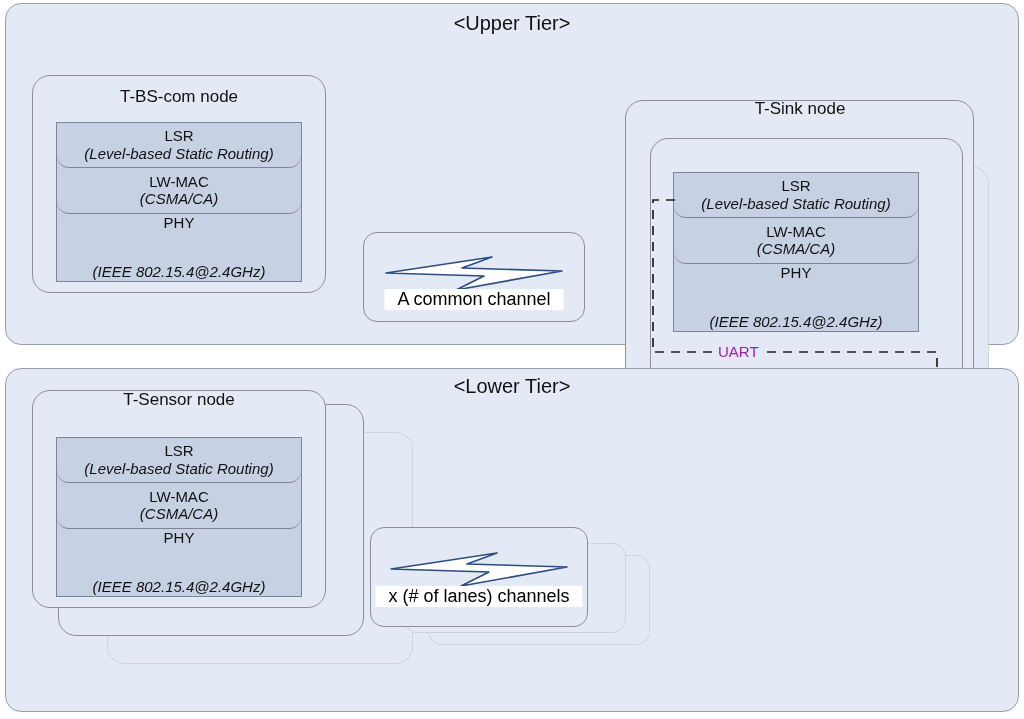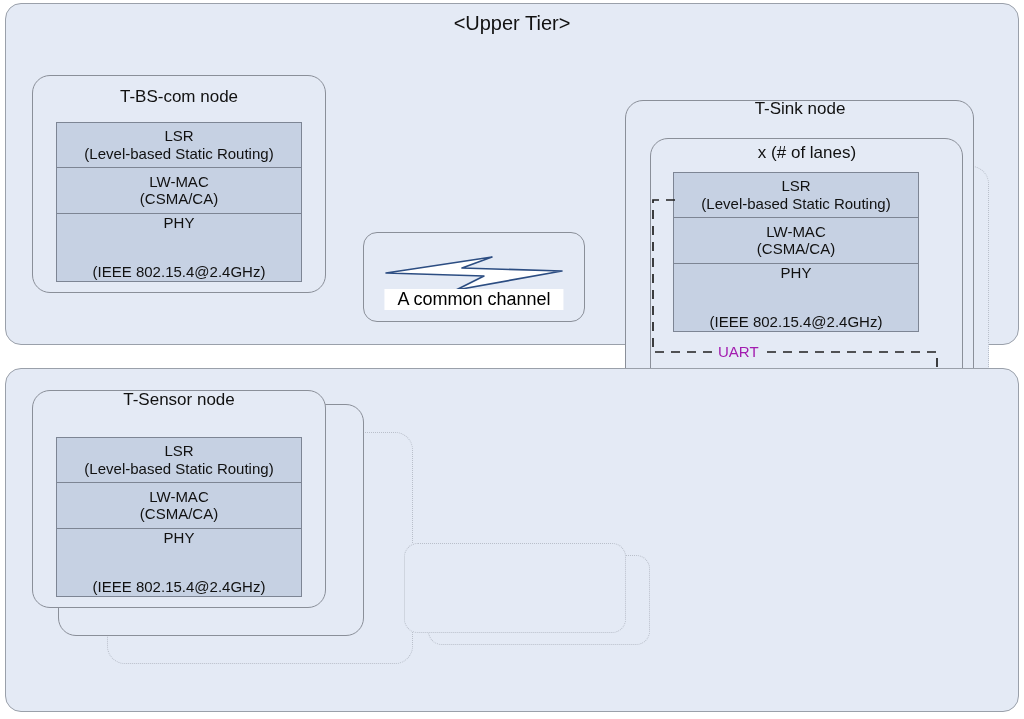--- a/index.html
+++ b/index.html
@@ -58,24 +58,25 @@
   .layer {
     box-sizing: border-box;
     flex: 1 1 0;
     border-bottom: 1px solid #7d8594;
     display: flex;
     flex-direction: column;
     align-items: center;
     justify-content: center;
     background: #c6d1e3;
     line-height: 1.18;
+    border-radius: 12px;
   }
   .layer:last-child { border-bottom: none; gap: 32px; }
   .layer .l-name { font-size: 15px; color: #111; }
-  .layer .l-sub  { font-size: 15px; color: #111; }
+  .layer .l-sub  { font-size: 15px; color: #111; font-style: italic; }
 
   
   .channel {
     position: absolute;
     box-sizing: border-box;
     background: #e4eaf5;
     border: 1px solid #8a8f99;
     border-radius: 14px;
   }
   .channel .bolt {
@@ -141,21 +142,20 @@
       </svg>
     </span>
     <span class="ch-label" style="top:56px;">A common channel</span>
   </div>
 
   <div class="rbox ghost" style="left:683px; top:166px; width:306px; height:428px;"></div>
   <div class="rbox" style="left:625px; top:100px; width:349px; height:504px;"></div>
   <div class="title node-title" style="left:700px; top:99px; width:200px;">T-Sink node</div>
 
   <div class="rbox" style="left:650px; top:138px; width:313px; height:447px;"></div>
-  <div class="title lane-title" style="left:707px; top:143px; width:200px;">x (# of lanes)</div>
 
   <div class="stack" style="left:673px; top:172px; width:246px; height:160px;">
     <div class="layer">
       <span class="l-name">LSR</span>
       <span class="l-sub">(Level-based Static Routing)</span>
     </div>
     <div class="layer">
       <span class="l-name">LW-MAC</span>
       <span class="l-sub">(CSMA/CA)</span>
     </div>
@@ -179,20 +179,21 @@
       <span class="l-sub">(IEEE 802.15.4@2.4GHz)</span>
     </div>
   </div>
 
   <svg class="uart-svg" style="left:645px; top:190px; width:300px; height:240px;">
     <path d="M 30 10 L 8 10 L 8 162 L 292 162 L 292 233 L 274 233" fill="none" stroke="#1f1f1f" stroke-width="1.7" stroke-dasharray="9,7" stroke-linecap="butt"></path>
   </svg>
   <div class="uart-label" style="left:716px; top:343px;">UART</div>
 
   <div class="rbox tier" style="left:5px; top:368px; width:1014px; height:344px;"></div>
+  <div class="title tier-title" style="left:412px; top:375px; width:200px;">&lt;Lower Tier&gt;</div>
 
   <div class="rbox ghost" style="left:107px; top:432px; width:306px; height:232px;"></div>
   <div class="rbox" style="left:58px; top:404px; width:306px; height:232px;"></div>
   <div class="rbox" style="left:32px; top:390px; width:294px; height:218px;"></div>
   <div class="title node-title" style="left:79px; top:390px; width:200px;">T-Sensor node</div>
 
   <div class="stack" style="left:56px; top:437px; width:246px; height:160px;">
     <div class="layer">
       <span class="l-name">LSR</span>
       <span class="l-sub">(Level-based Static Routing)</span>
@@ -202,14 +203,22 @@
       <span class="l-sub">(CSMA/CA)</span>
     </div>
     <div class="layer">
       <span class="l-name">PHY</span>
       <span class="l-sub">(IEEE 802.15.4@2.4GHz)</span>
     </div>
   </div>
 
   <div class="rbox ghost" style="left:428px; top:555px; width:222px; height:90px; border-radius:14px;"></div>
   <div class="rbox ghost" style="left:404px; top:543px; width:222px; height:90px; border-radius:14px;"></div>
+  <div class="channel" style="left:370px; top:527px; width:218px; height:100px;">
+    <span class="bolt" style="top:11px;">
+      <svg width="180" height="50" viewBox="0 0 180 50">
+        <polygon points="2,30 108,14 78,25 178,28 72,47 100,33 2,30" fill="#ffffff" stroke="#2c4d82" stroke-width="1.6" stroke-linejoin="round"></polygon>
+      </svg>
+    </span>
+    <span class="ch-label" style="top:58px;">x (# of lanes) channels</span>
+  </div>
 
 </div>
 
 </body></html>

